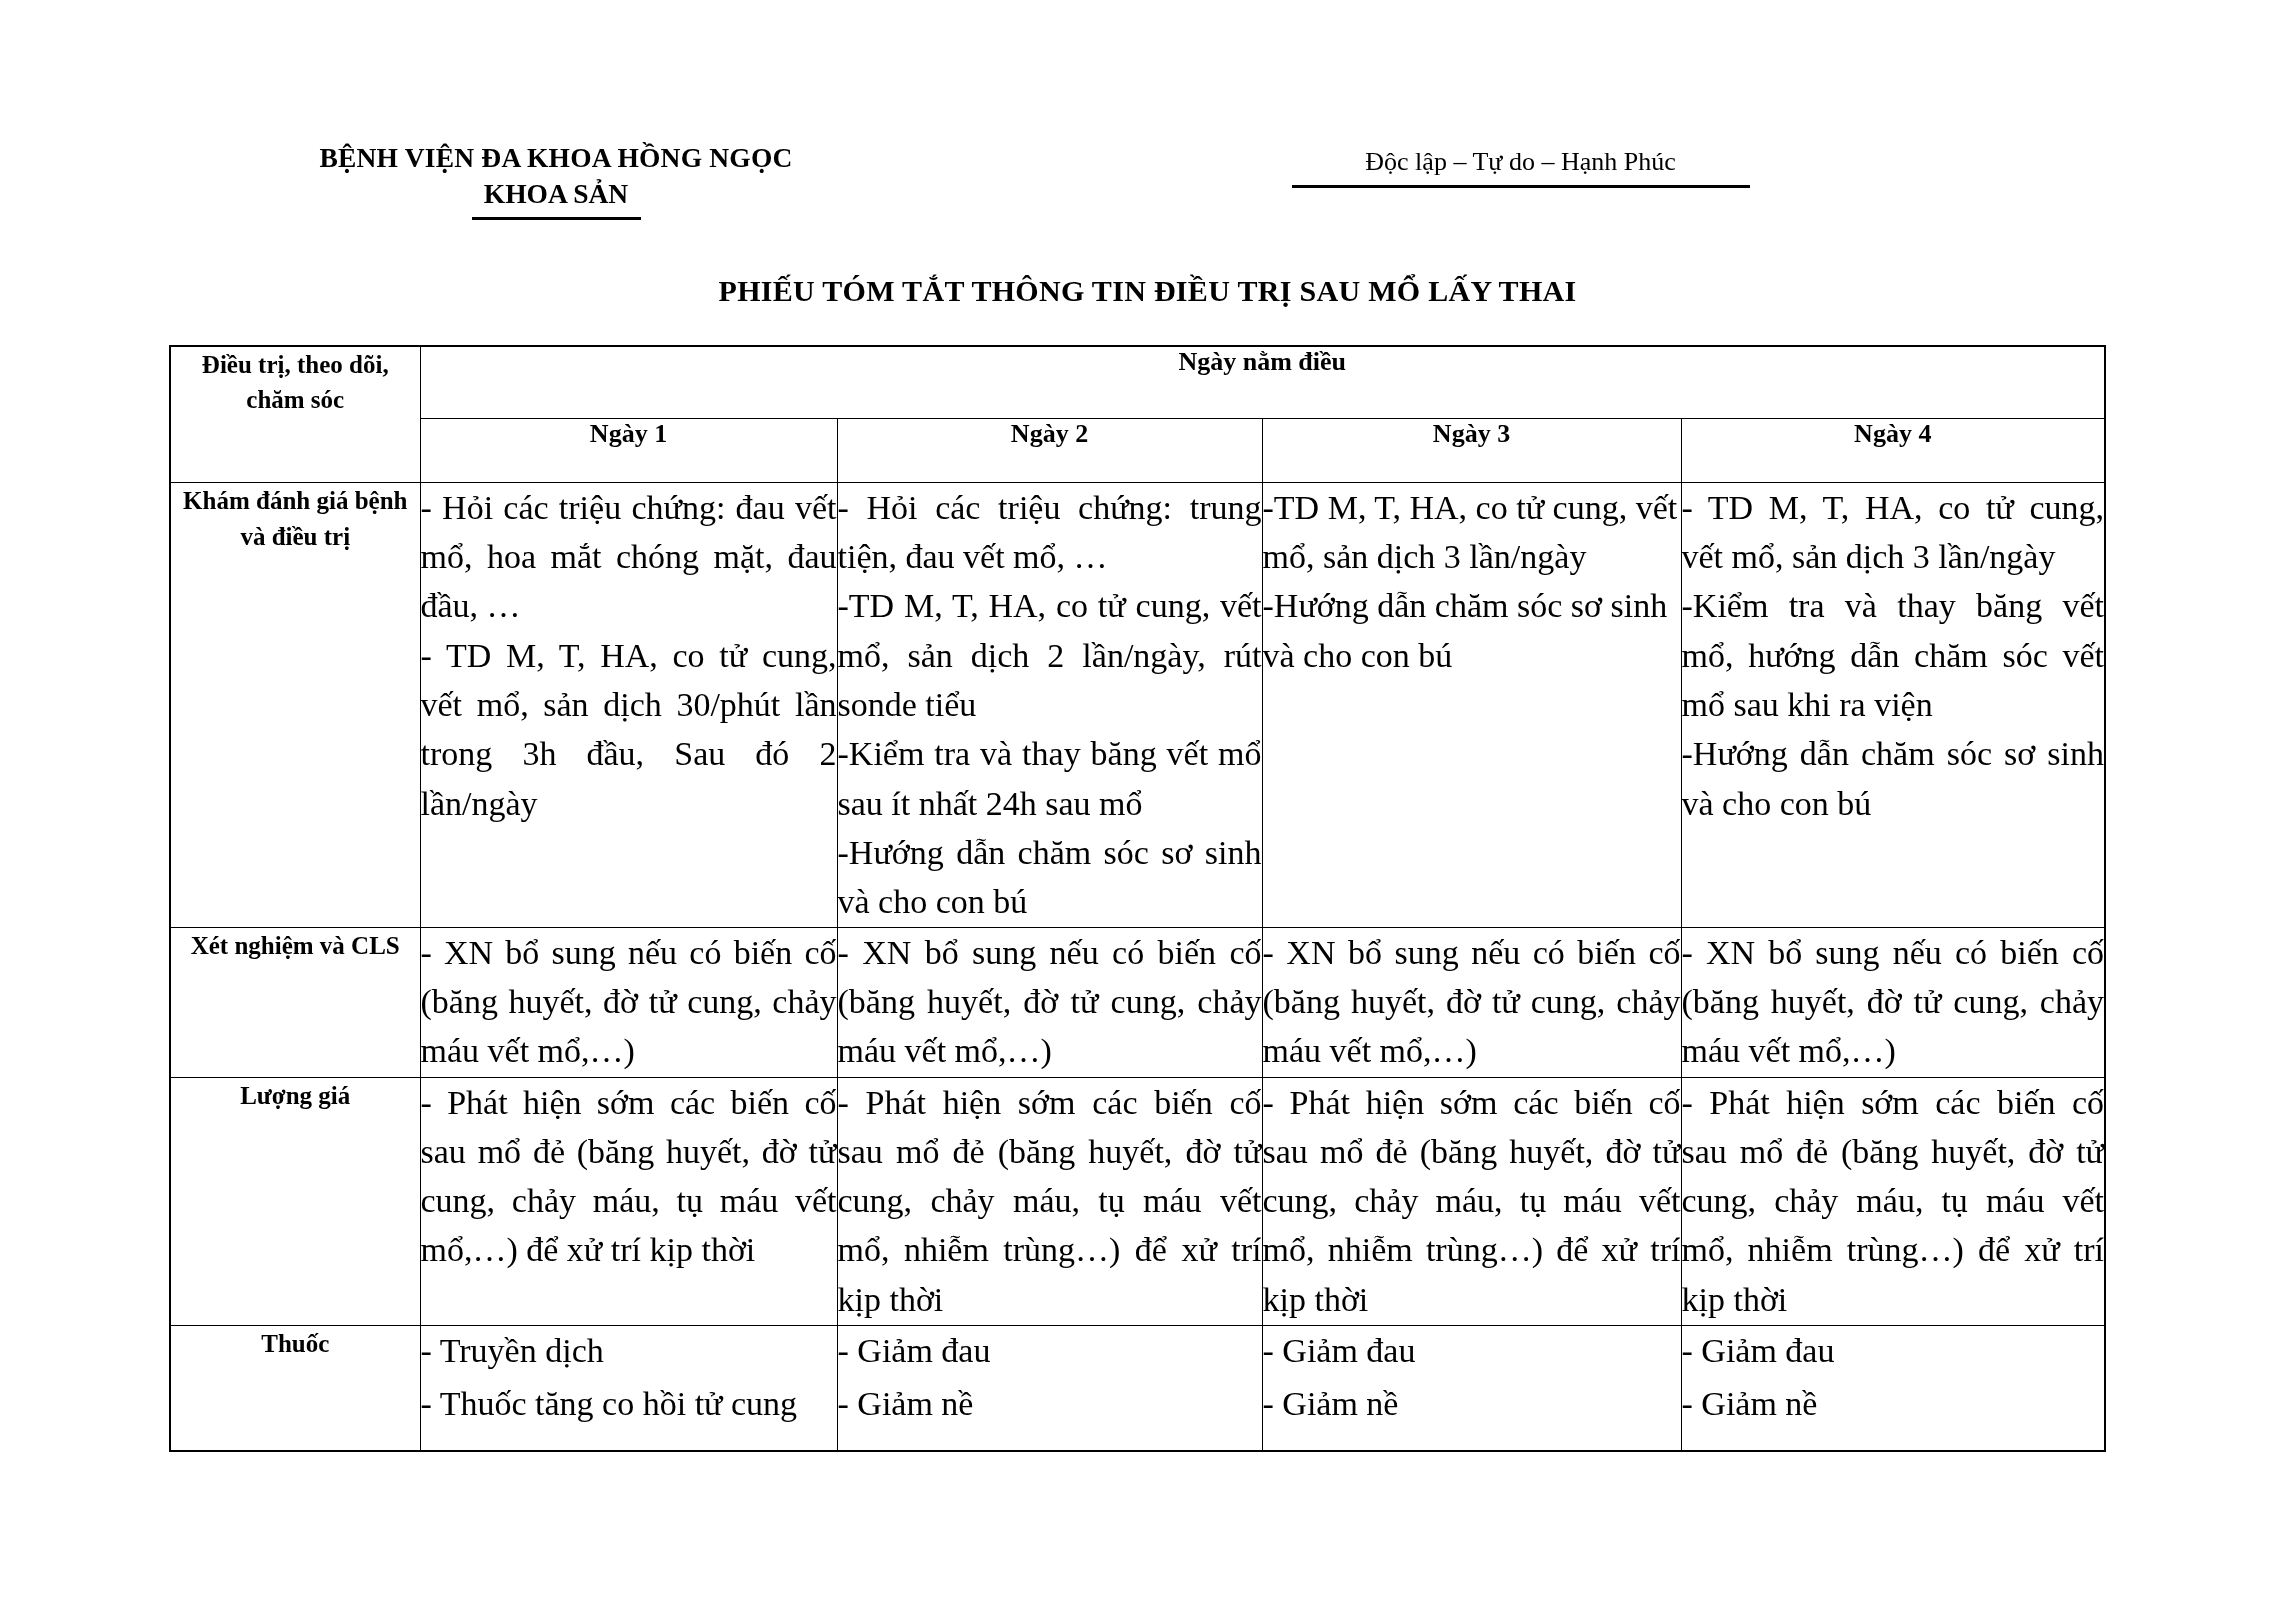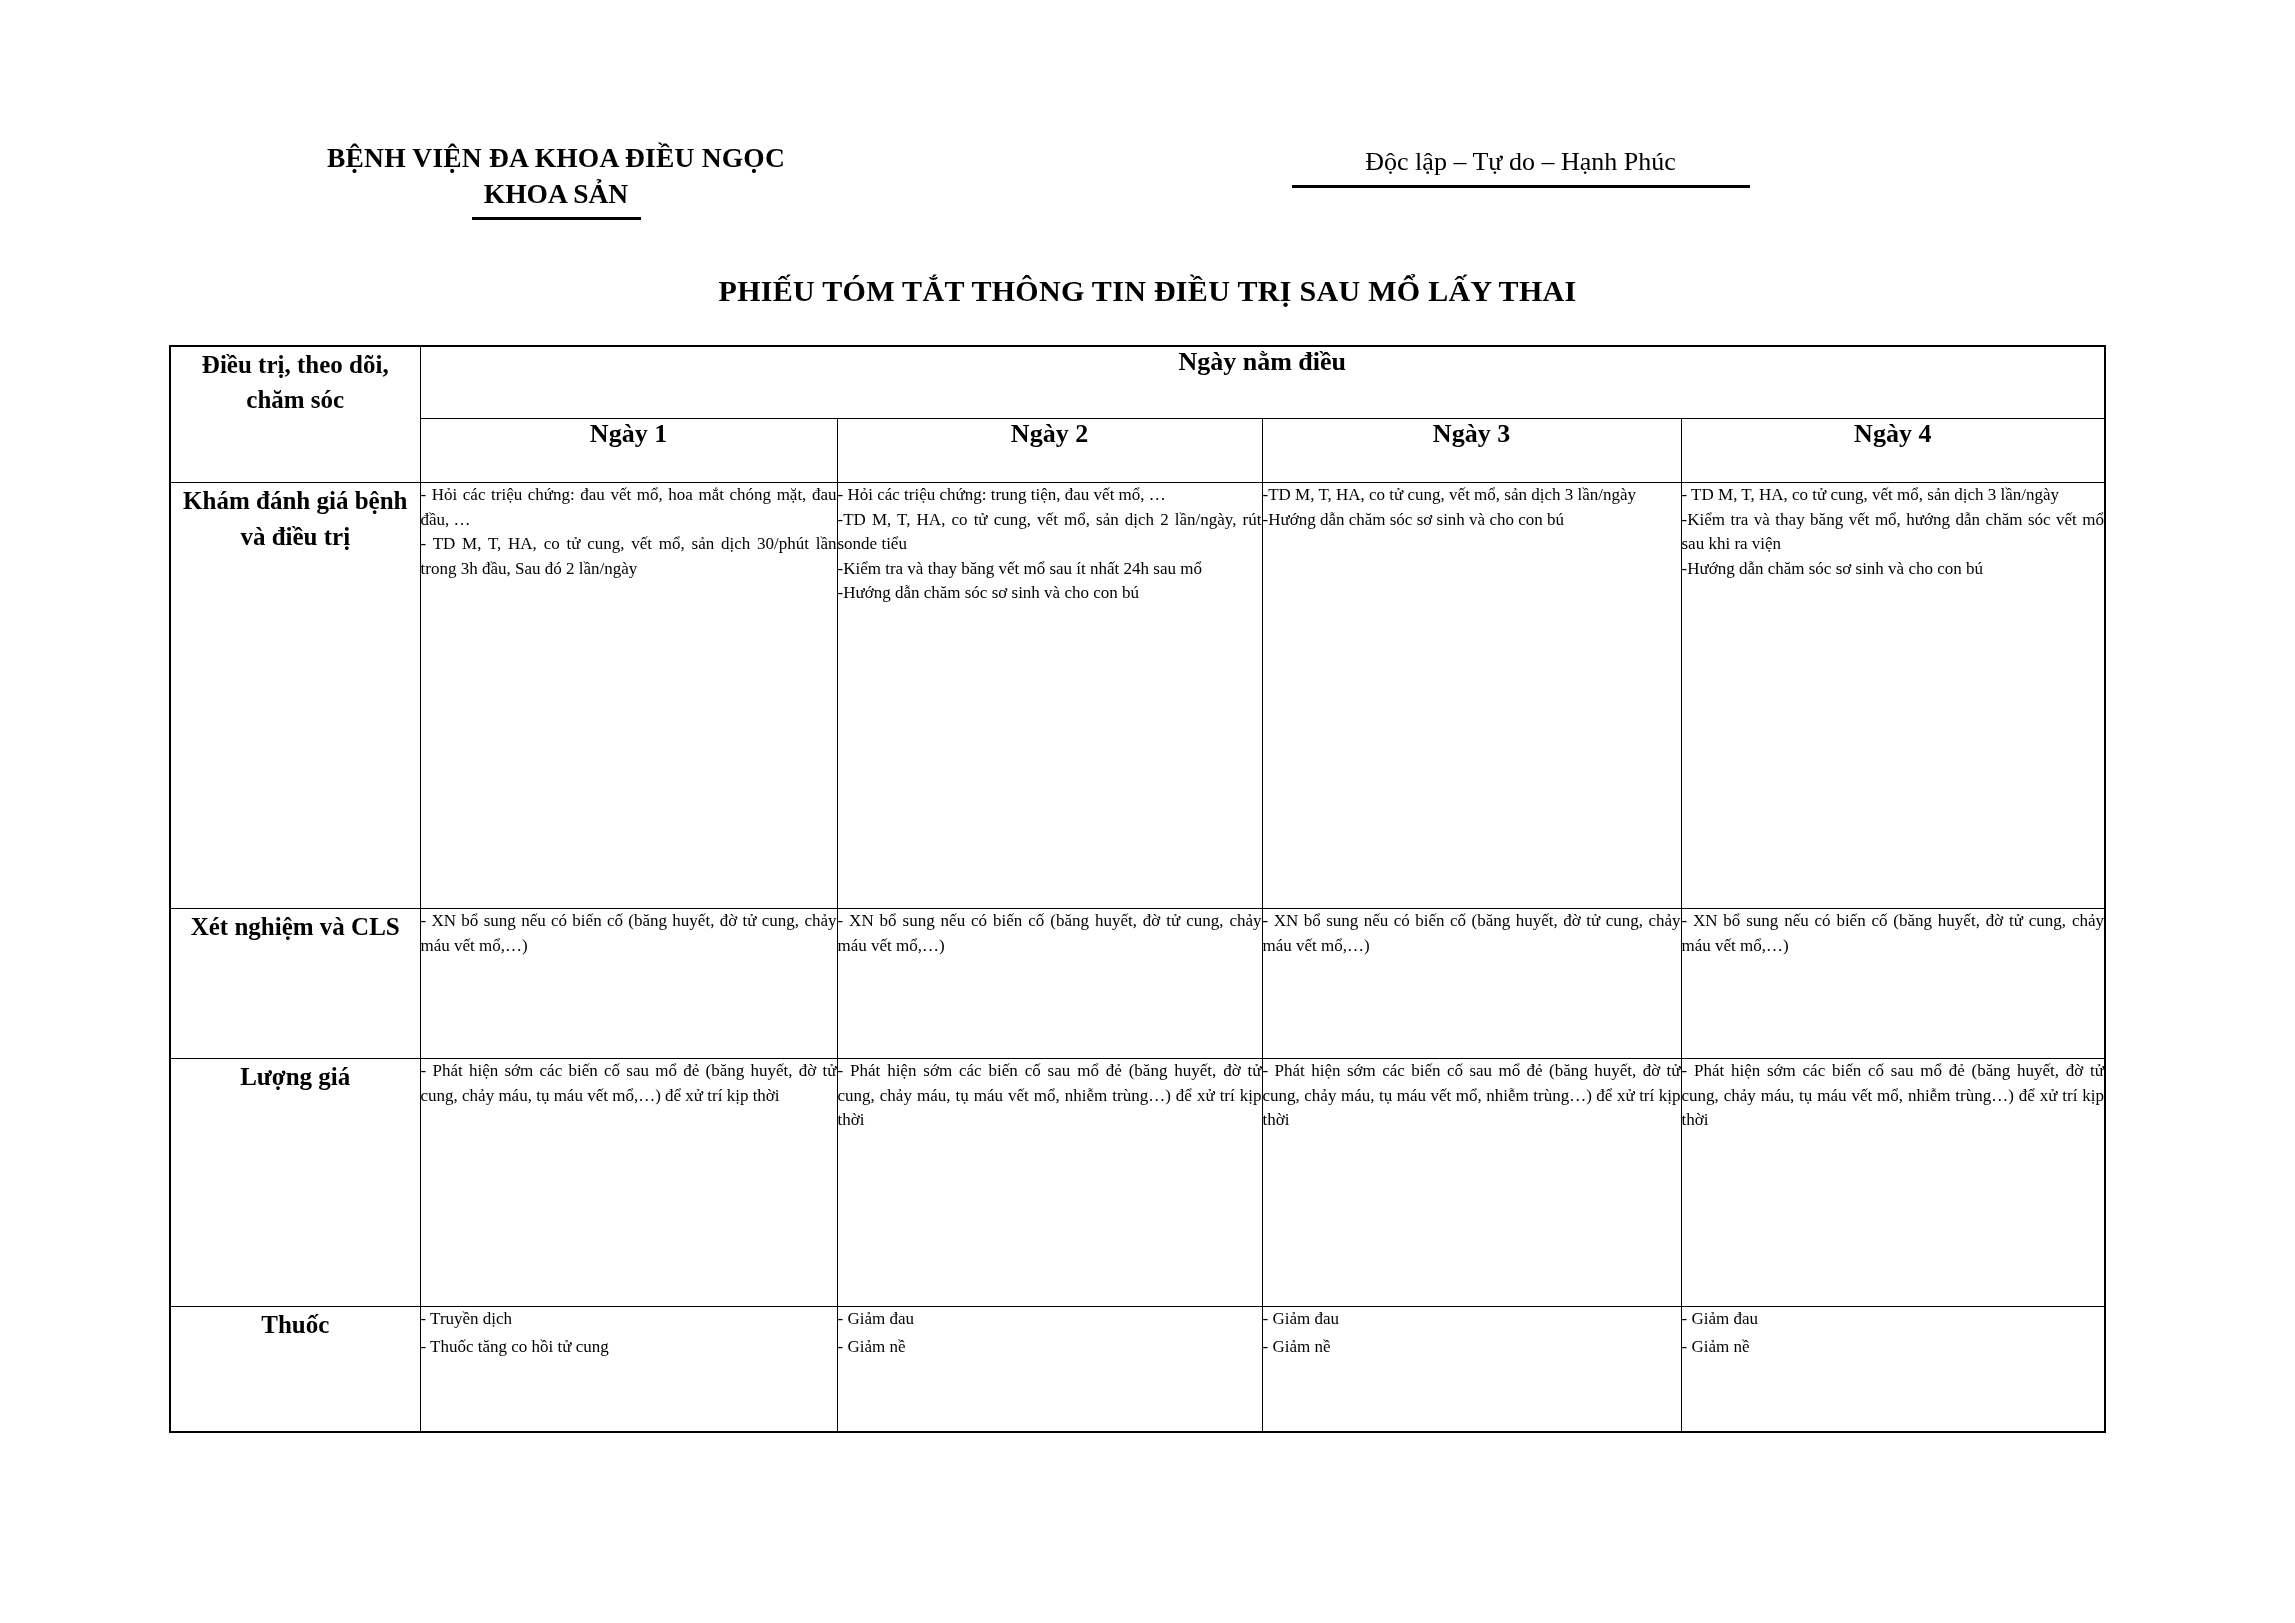--- a/index.html
+++ b/index.html
@@ -141,21 +141,21 @@
   td.row-label {
     font-size: 25px;
     font-weight: 700;
     text-align: center;
     vertical-align: middle;
     line-height: 1.44;
     padding: 6.5px 6.5px;
   }
 
   td.cell {
-    font-size: 17px;
+    font-size: 34px;
     font-weight: 400;
     line-height: 1.45;
     text-align: justify;
     text-justify: inter-word;
     padding: 6.5px 7.9px 9.2px 9.2px;
     hyphens: none;
   }
   td.cell p {
     margin: 0;
     text-align: justify;
@@ -173,21 +173,21 @@
 
   tr.r-thuoc td.cell p { margin-bottom: 3.9px; }
 </style>
 </head>
 <body>
 
 <div class="page">
 
   <div class="doc-header">
     <div class="header-left">
-      <div class="org-line">BỆNH VIỆN ĐA KHOA ĐIỀU NGỌC</div>
+      <div class="org-line">BỆNH VIỆN ĐA KHOA HỒNG NGỌC</div>
       <div class="dept-line">
         <span>KHOA SẢN</span>
         <span class="rule rule-dept"></span>
       </div>
     </div>
     <div class="header-right">
       <div class="motto-line">
         <span>Độc lập – Tự do – Hạnh Phúc</span>
         <span class="rule rule-motto"></span>
       </div>

